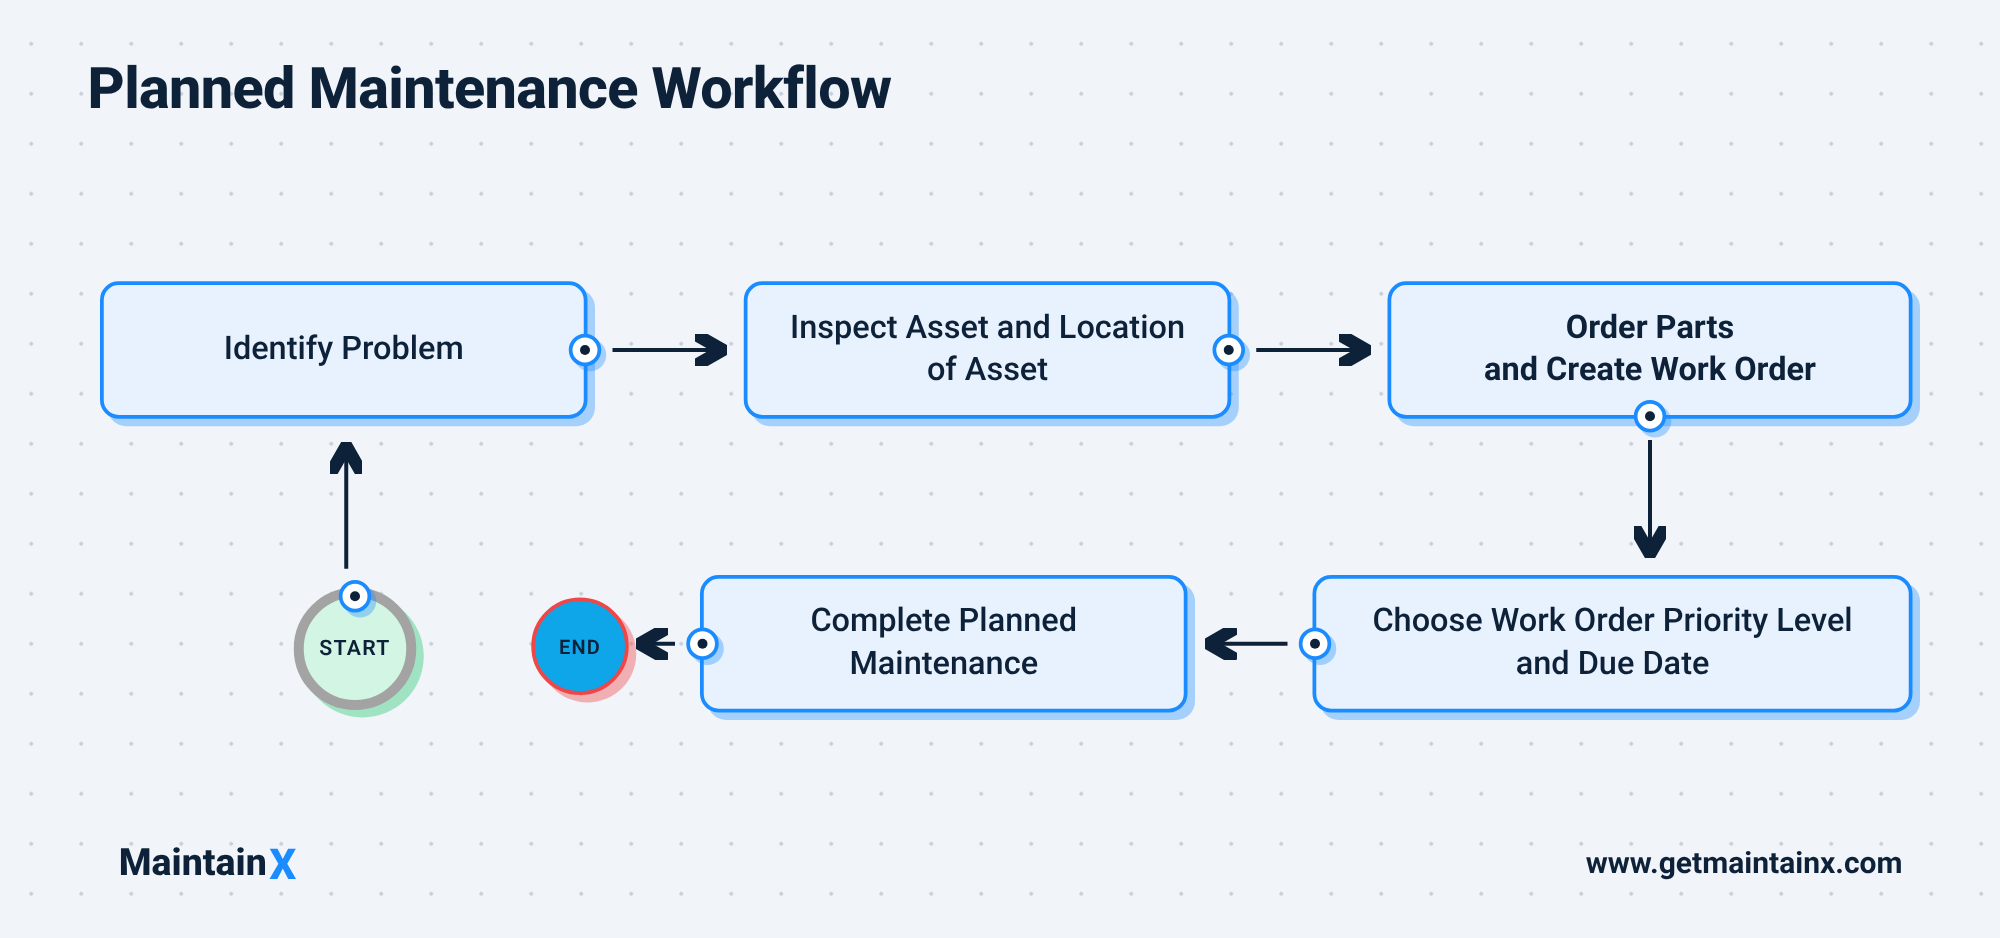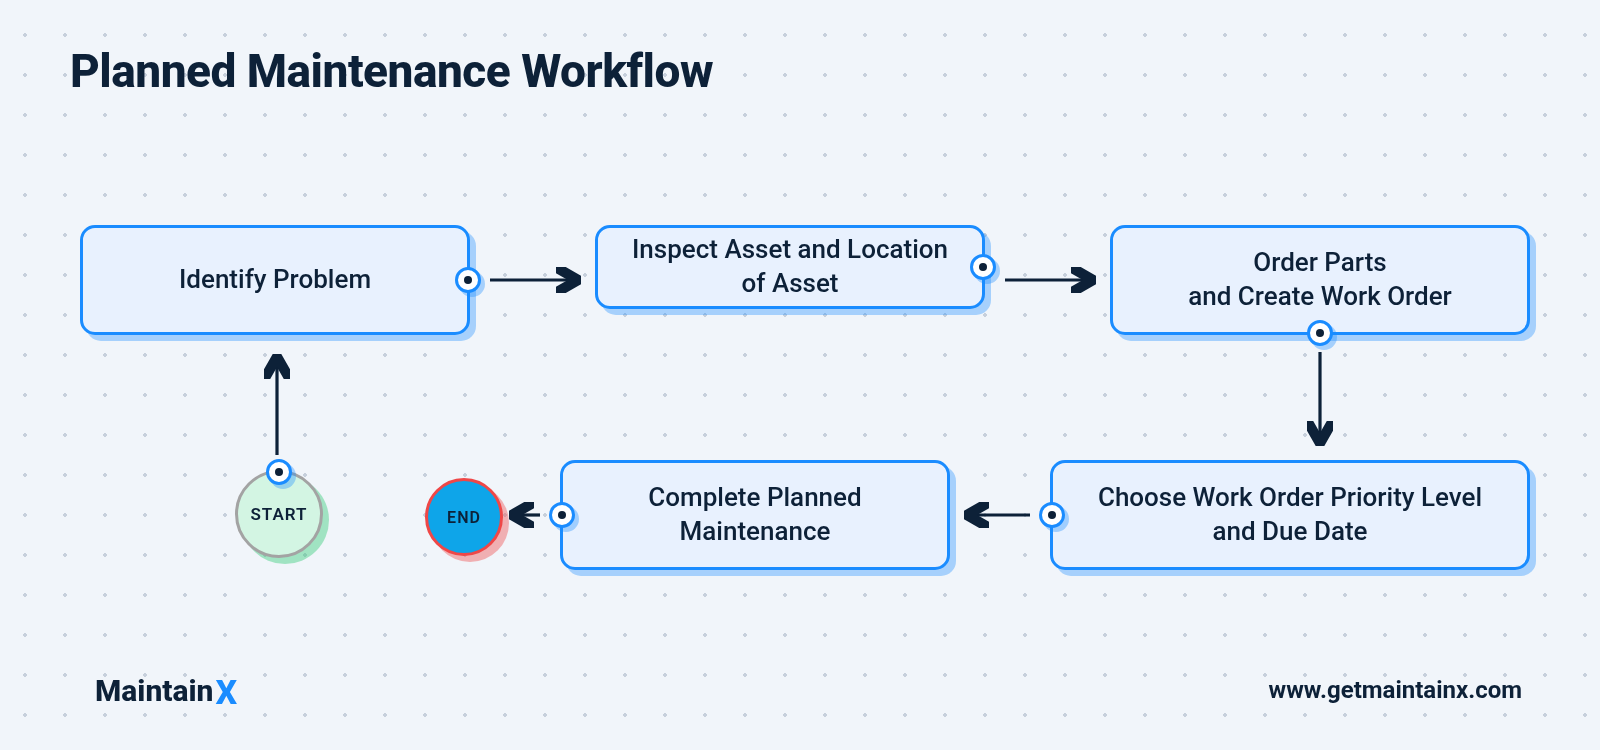--- a/index.html
+++ b/index.html
@@ -76,21 +76,21 @@
     display: flex;
     align-items: center;
     justify-content: center;
     font-weight: 600;
     color: #0d2138;
   }
   .start-circle {
     width: 82px;
     height: 82px;
     background: #d3f5e3;
-    border: 3px solid #a3a3a3;
+    border: 8px solid #a3a3a3;
     box-shadow: 6px 6px 0 rgba(39,199,111,0.4);
     font-size: 17px;
     letter-spacing: 1px;
   }
   .end-circle {
     width: 72px;
     height: 72px;
     background: #0ea5e9;
     border: 3px solid #ef4747;
     box-shadow: 6px 6px 0 rgba(239,71,71,0.4);
@@ -145,27 +145,27 @@
 
   <div class="dots"></div>
 
   <div class="title">Planned Maintenance Workflow</div>
 
   <div class="node" style="left:80px;  top:225px; width:390px; height:110px;">
     <span>Identify Problem</span>
     <div class="port" style="right:-14px; top:50%; transform:translateY(-50%);"></div>
   </div>
 
-  <div class="node" style="left:595px; top:225px; width:390px; height:84px;">
+  <div class="node" style="left:595px; top:225px; width:390px; height:110px;">
     <span>Inspect Asset and Location of Asset</span>
     <div class="port" style="right:-14px; top:50%; transform:translateY(-50%);"></div>
   </div>
 
   <div class="node" style="left:1110px; top:225px; width:420px; height:110px;">
-    <span style="white-space:pre-line;">Order Parts
+    <span style="white-space:pre-line;font-weight:bold;">Order Parts
 and Create Work Order</span>
     <div class="port" style="left:50%; bottom:-14px; transform:translateX(-50%);"></div>
   </div>
 
   <div class="node" style="left:1050px; top:460px; width:480px; height:110px;">
     <span>Choose Work Order Priority Level and Due Date</span>
     <div class="port" style="left:-14px; top:50%; transform:translateY(-50%);"></div>
   </div>
 
   <div class="node" style="left:560px; top:460px; width:390px; height:110px;">

